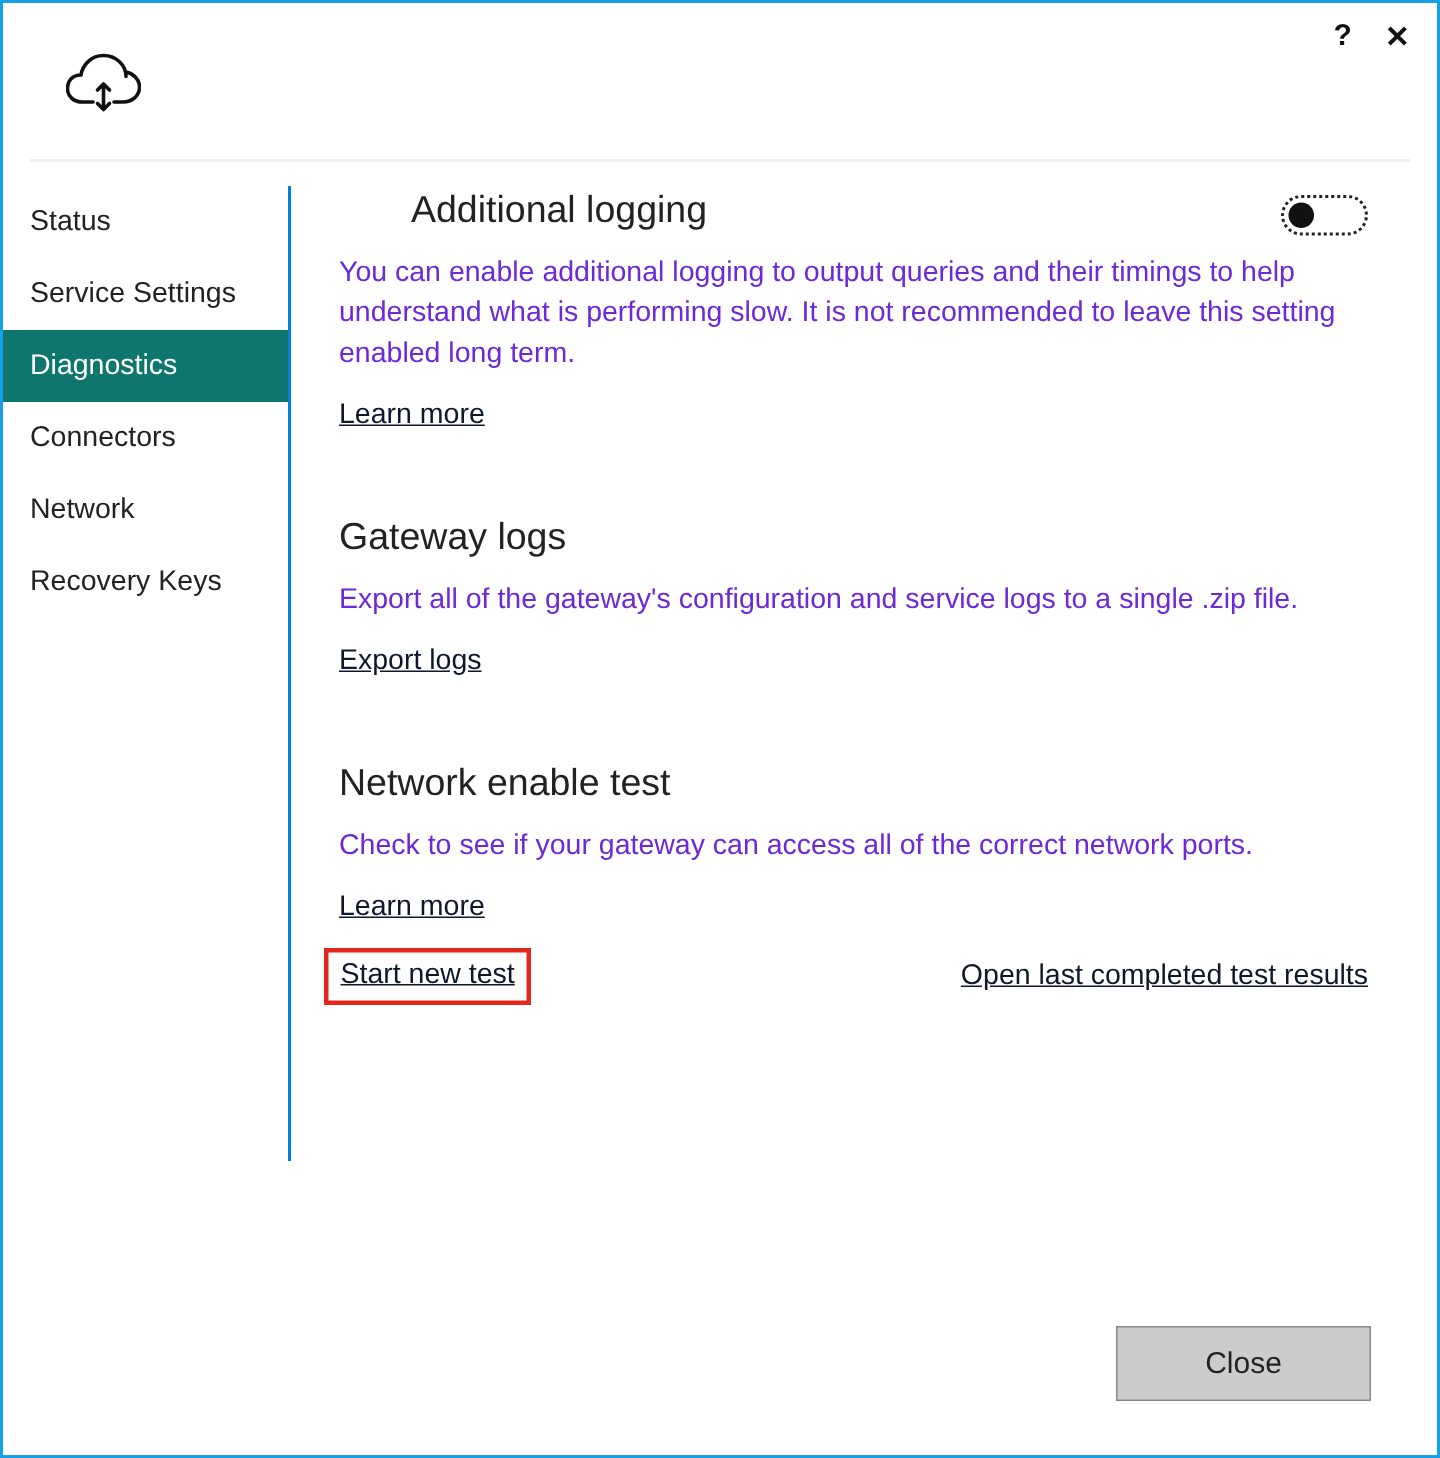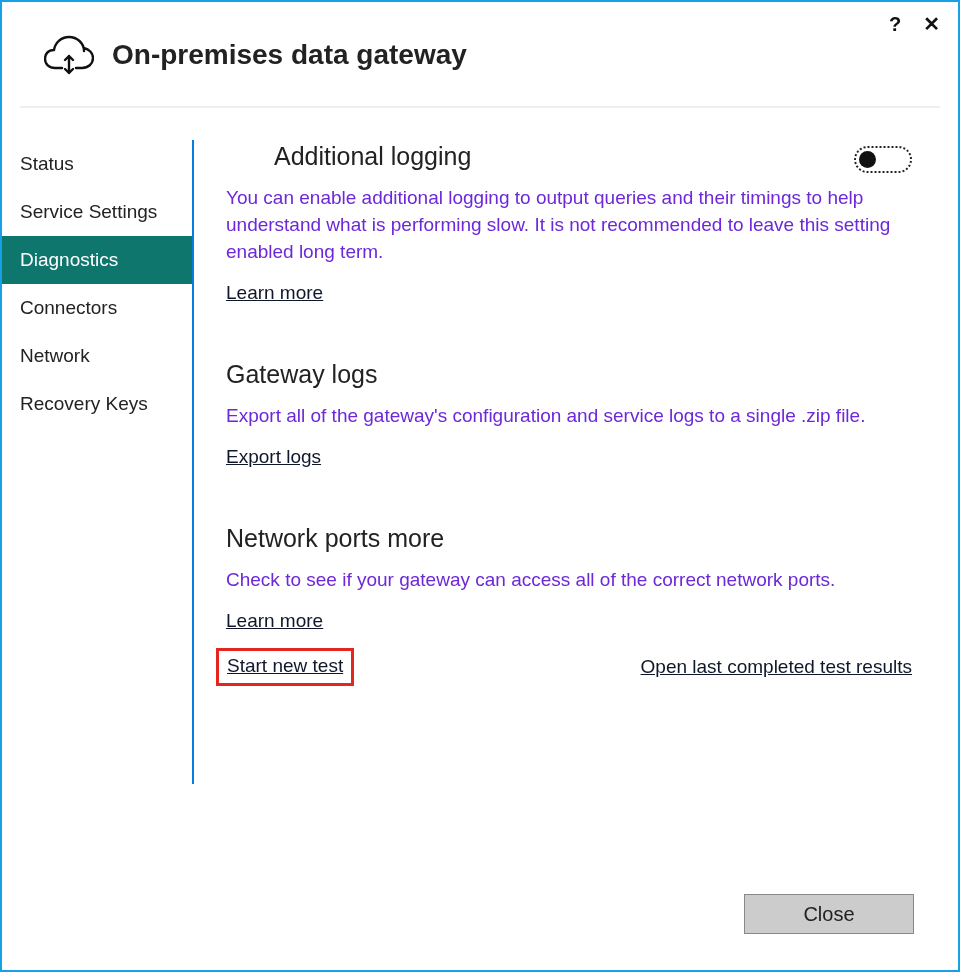--- a/index.html
+++ b/index.html
@@ -42,21 +42,21 @@
   }
   .icon-cloud svg { display:block; }
   .divider {
     height: 2px;
     margin: 0 18px;
     background: #eee;
   }
   .body {
     flex: 1;
     display: flex;
-    padding-top: 20px;
+    padding-top: 4px;
   }
   .sidebar {
     width: 190px;
     padding-top: 12px;
     flex-shrink: 0;
   }
   .sidebar-item {
     font-size: 19px;
     color: #222;
     padding: 13px 0 13px 18px;
@@ -128,21 +128,21 @@
     margin-top: 16px;
   }
   .right-stack { text-align: right; margin-top: 14px; line-height: 1.4; }
   .footer {
     display: flex;
     justify-content: flex-end;
     padding: 0 44px 36px 0;
   }
   .close-btn {
     width: 170px;
-    height: 40px;
+    height: 50px;
     background: #ccc;
     border: 1px solid #888;
     font-size: 20px;
     color: #222;
     cursor: pointer;
     font-family: inherit;
   }
 </style>
 </head>
 <body>
@@ -154,21 +154,20 @@
     <span>✕</span>
   </div>
 
   <div class="header">
     <span class="icon-cloud">
       <svg width="50" height="42" viewBox="0 0 50 42">
         <path d="M40 17c0-8-7-14-15-14S11 9 10 16C4 16 1 20 1 25c0 5 4 9 10 9h7 M32 34h6c6 0 11-4 11-10 0-5-4-9-9-10" fill="none" stroke="#111" stroke-width="2.4" stroke-linecap="round" stroke-linejoin="round"></path>
         <path d="M25 22v17 M21 26l4-4 4 4 M21 35l4 4 4-4" fill="none" stroke="#111" stroke-width="2.4" stroke-linecap="round" stroke-linejoin="round"></path>
       </svg>
     </span>
-    <div class="header-title">On-premises data gateway</div>
   </div>
 
   <div class="divider"></div>
 
   <div class="body">
     <div class="sidebar">
       <div class="sidebar-item">Status</div>
       <div class="sidebar-item">Service Settings</div>
       <div class="sidebar-item active">Diagnostics</div>
       <div class="sidebar-item">Connectors</div>
@@ -189,21 +188,21 @@
         <a class="link">Learn more</a>
       </div>
 
       <div class="section">
         <h2>Gateway logs</h2>
         <p>Export all of the gateway's configuration and service logs to a single .zip file.</p>
         <a class="link">Export logs</a>
       </div>
 
       <div class="section" style="margin-bottom:30px;">
-        <h2>Network ports more</h2>
+        <h2>Network enable test</h2>
         <p>Check to see if your gateway can access all of the correct network ports.</p>
         <a class="link">Learn more</a>
 
         <div class="row-links">
           <span class="highlight-red">
             <a class="link">Start new test</a>
           </span>
           <a class="link">Open last completed test results</a>
         </div>
 

